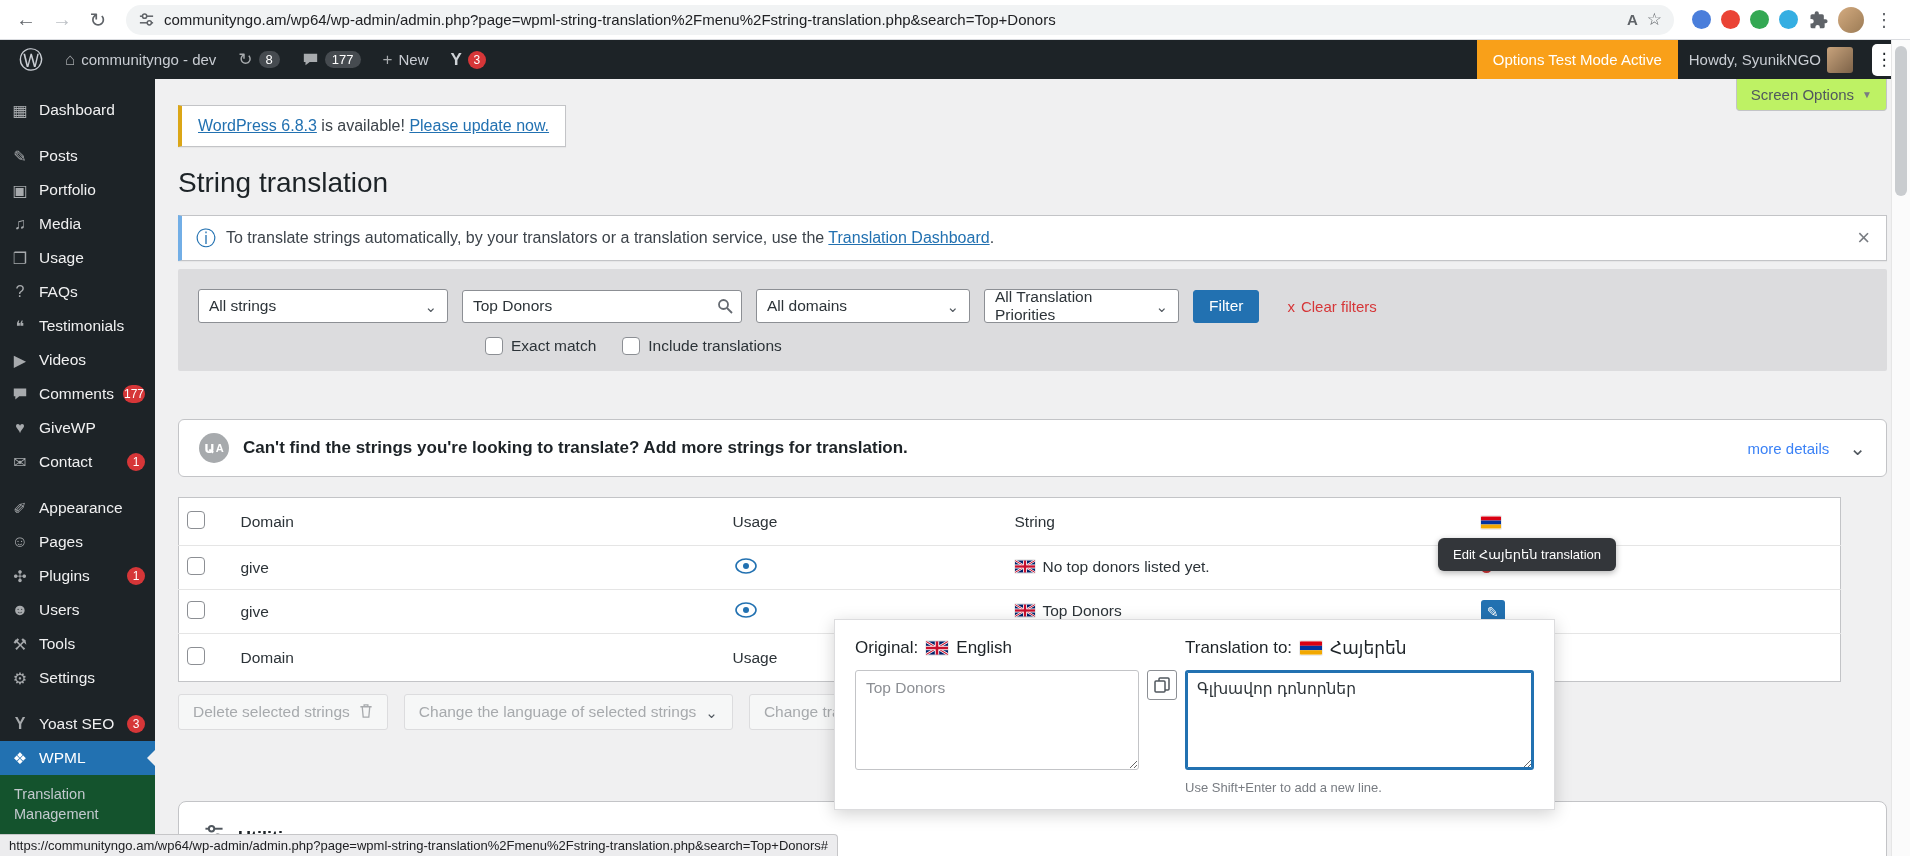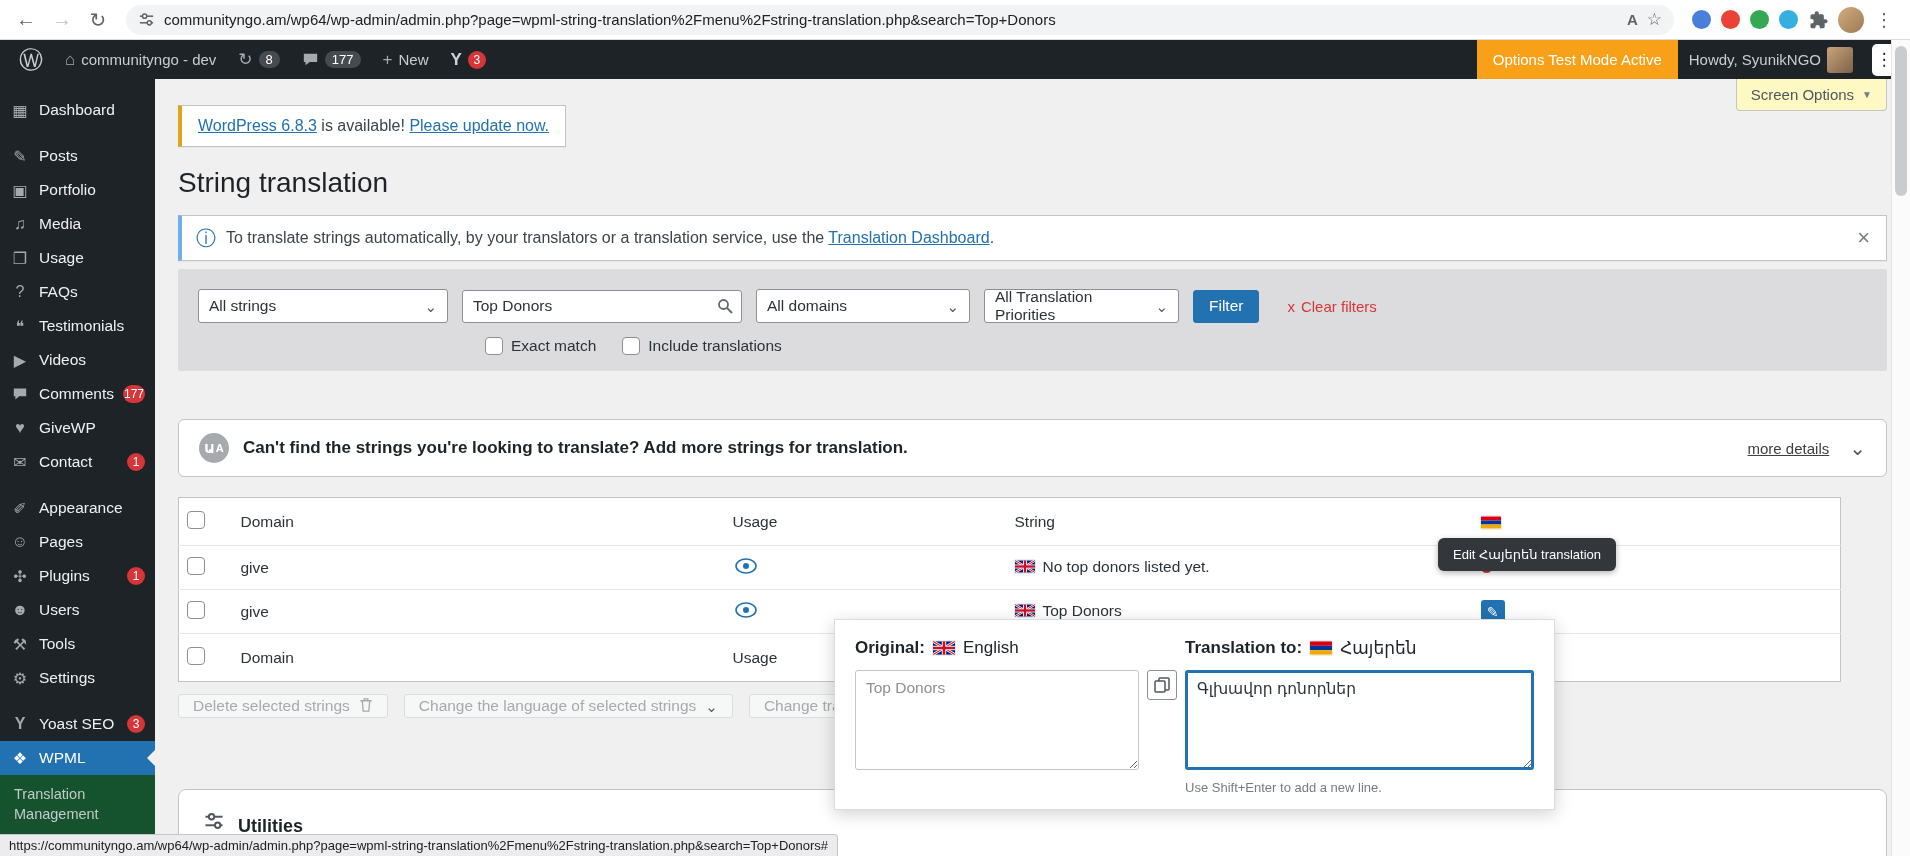--- a/index.html
+++ b/index.html
@@ -44,21 +44,21 @@
   .submenu { background:#14532d; padding:10px 12px 14px 14px; }
   .submenu-item { color:#c3c9ce; font-size:14.5px; line-height:1.35; cursor:pointer; }
 
   .content { flex:1; position:relative; padding:0 23px; overflow:hidden; }
 
   
   .scrollbar { position:absolute; right:0; top:40px; bottom:0; width:19px; background:#fbfbfb; border-left:1px solid #e6e6e6; z-index:30; }
   .scrollbar .thumb { position:absolute; top:6px; left:3px; width:12px; height:150px; background:#c9cccf; border-radius:7px; }
 
   
-  .screen-options { position:absolute; top:0; right:23px; background:#fef9c3; border:1px solid #c3c4c7; border-top:none; border-radius:0 0 4px 4px; padding:7px 14px; font-size:15px; color:#50575e; display:flex; align-items:center; gap:8px; cursor:pointer; }
+  .screen-options { position:absolute; top:0; right:23px; background:#bef264; border:1px solid #c3c4c7; border-top:none; border-radius:0 0 4px 4px; padding:7px 14px; font-size:15px; color:#50575e; display:flex; align-items:center; gap:8px; cursor:pointer; }
   .screen-options .tri { font-size:10px; color:#787c82; }
 
   .update-nag { display:inline-block; margin-top:26px; background:#fff; border:1px solid #c3c4c7; border-left:4px solid #dba617; box-shadow:0 1px 1px rgba(0,0,0,.04); padding:11px 16px; font-size:16px; }
   a.wplink { color:#2271b1; text-decoration:underline; cursor:pointer; }
 
   h1.page-title { margin-top:20px; font-size:28px; font-weight:400; color:#1d2327; }
 
   .info-notice { margin-top:16px; background:#fff; border:1px solid #c3c4c7; border-left:4px solid #72aee6; padding:12px 48px 12px 14px; display:flex; align-items:center; gap:10px; position:relative; font-size:16px; box-shadow:0 1px 1px rgba(0,0,0,.04); }
   .info-ico { color:#2271b1; font-size:20px; line-height:1; }
   .notice-close { position:absolute; right:16px; top:50%; transform:translateY(-50%); color:#787c82; font-size:22px; cursor:pointer; line-height:1; }
@@ -75,53 +75,53 @@
   .clear-filters { margin-left:14px; color:#d63638; font-size:15px; cursor:pointer; display:flex; gap:6px; align-items:center; }
   .checks-row { margin:14px 0 0 287px; display:flex; gap:26px; align-items:center; font-size:15.5px; color:#2c3338; }
   .checks-row label { display:flex; align-items:center; gap:8px; cursor:pointer; }
   .cb { width:18px; height:18px; background:#fff; border:1px solid #8c8f94; border-radius:4px; display:inline-block; flex:0 0 auto; }
 
   .banner { margin-top:48px; background:#fff; border:1px solid #c3c4c7; border-radius:6px; padding:13px 20px; display:flex; align-items:center; gap:14px; }
   .banner-ico { width:30px; height:30px; border-radius:50%; background:#a7aaad; color:#fff; display:flex; align-items:center; justify-content:center; font-size:13px; font-weight:bold; gap:1px; flex:0 0 auto; }
   .banner-ico .small-a { font-size:11px; }
   .banner-text { font-weight:bold; font-size:17px; color:#1d2327; }
   .banner-right { margin-left:auto; display:flex; align-items:center; gap:20px; }
-  .more { color:#404040; text-decoration:underline; font-size:15px; cursor:pointer; }
+  .more { color:#3b82f6; font-size:15px; cursor:pointer; }
   .banner-right .caret { font-size:18px; cursor:pointer; }
 
   table.strings-table { margin-top:20px; width:1663px; border-collapse:collapse; background:#fff; border:1px solid #c3c4c7; table-layout:fixed; font-size:15.5px; }
   .strings-table th, .strings-table td { text-align:left; padding:0 8px; border-bottom:1px solid #e5e5e5; color:#2c3338; font-weight:400; }
   .strings-table thead tr, .strings-table tfoot tr { height:48px; }
   .strings-table tbody tr { height:44px; }
   .strings-table tfoot td { border-bottom:none; border-top:1px solid #c3c4c7; }
   .col-cb { width:54px; padding-left:14px; }
   .col-domain { width:492px; }
   .col-usage { width:282px; }
   .col-string { width:466px; }
   .col-flag { width:120px; text-align:center; }
   .cellstr { display:inline-flex; align-items:center; gap:8px; }
   .flag { width:20px; height:13px; border-radius:1px; display:inline-block; vertical-align:middle; box-shadow:0 0 0 1px rgba(0,0,0,.08); flex:0 0 auto; }
   .edit-btn { width:24px; height:24px; background:#2271b1; border:none; border-radius:3px; color:#fff; font-size:14px; display:inline-flex; align-items:center; justify-content:center; cursor:pointer; }
   .red-dot { width:11px; height:11px; background:#d63638; border-radius:50%; display:inline-block; }
   .eye-btn { background:none; border:none; cursor:pointer; padding:2px; }
 
   .bulk-row { margin-top:12px; display:flex; gap:16px; }
-  .btn-secondary { height:24px; padding:0 14px; background:#f6f7f7; border:1px solid #dcdcde; border-radius:3px; color:#a7aaad; font-size:15.5px; display:inline-flex; align-items:center; gap:9px; font-family:inherit; }
+  .btn-secondary { height:36px; padding:0 14px; background:#f6f7f7; border:1px solid #dcdcde; border-radius:3px; color:#a7aaad; font-size:15.5px; display:inline-flex; align-items:center; gap:9px; font-family:inherit; }
 
   .utilities { margin-top:71px; background:#fff; border:1px solid #c3c4c7; border-radius:8px 8px 0 0; padding:20px 24px; display:flex; align-items:center; gap:13px; height:140px; align-items:flex-start; }
   .utilities-title { font-weight:bold; font-size:18px; color:#1d2327; margin-top:6px; }
 
   
   .tooltip { position:absolute; left:1283px; top:459px; background:#33363a; color:#fff; font-size:13px; padding:9px 15px; border-radius:6px; z-index:45; white-space:nowrap; box-shadow:0 2px 6px rgba(0,0,0,.3); }
 
   
   .editor-popup { position:absolute; left:679px; top:540px; width:721px; background:#fff; border:1px solid #dcdcde; box-shadow:0 4px 16px rgba(0,0,0,.18); padding:16px 20px 14px; z-index:40; }
   .ed-grid { display:grid; grid-template-columns:284px 46px 1fr; }
   .ed-head { display:flex; align-items:center; gap:8px; font-size:17px; color:#1d2327; margin-bottom:10px; height:24px; }
-  .ed-label { font-weight:bold; }
+  .ed-label { font-weight:normal; }
   .ed-flag { width:22px; height:14px; }
   textarea { font-family:inherit; font-size:15.5px; resize:both; }
   .ta-original { width:284px; height:100px; border:1px solid #c3c4c7; border-radius:3px; padding:8px 10px; color:#8c8f94; background:#fff; }
   .copy-col { padding-top:34px; display:flex; justify-content:center; align-items:flex-start; }
   .copy-btn { width:30px; height:30px; background:#fff; border:1px solid #8c8f94; border-radius:3px; display:flex; align-items:center; justify-content:center; cursor:pointer; }
   .ta-translation { width:100%; height:100px; border:2px solid #2271b1; box-shadow:0 0 0 1px #2271b1 inset; border-radius:3px; padding:8px 10px; color:#2c3338; outline:none; }
   .ed-hint { margin-top:6px; font-size:13px; color:#787c82; }
 
   
   .status-bubble { position:absolute; left:0; bottom:0; background:#ececee; border:1px solid #c6c6c8; border-left:none; border-bottom:none; border-radius:0 4px 0 0; padding:3px 9px; font-size:13px; color:#202124; z-index:60; white-space:nowrap; }

